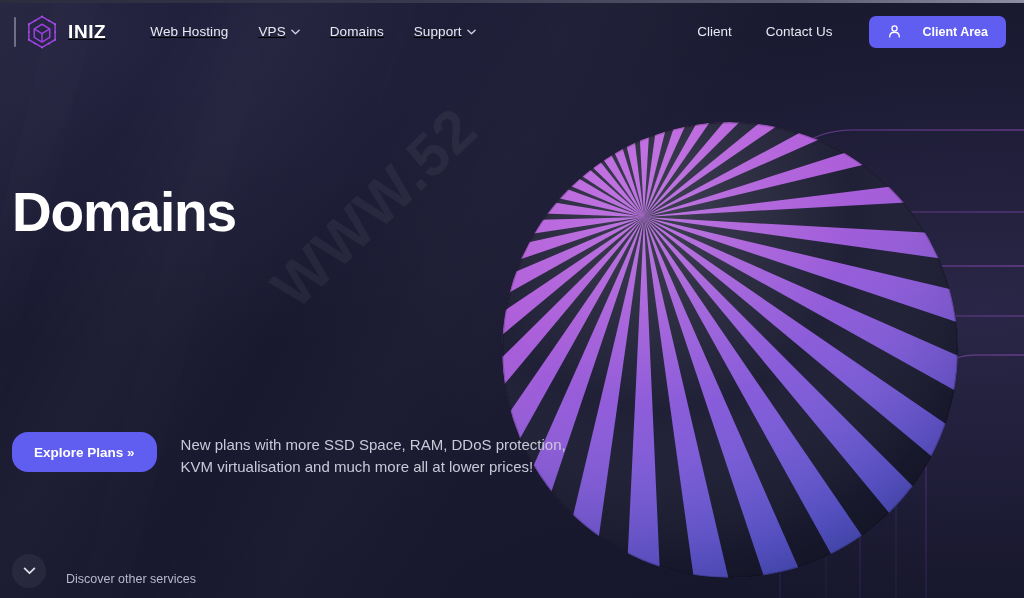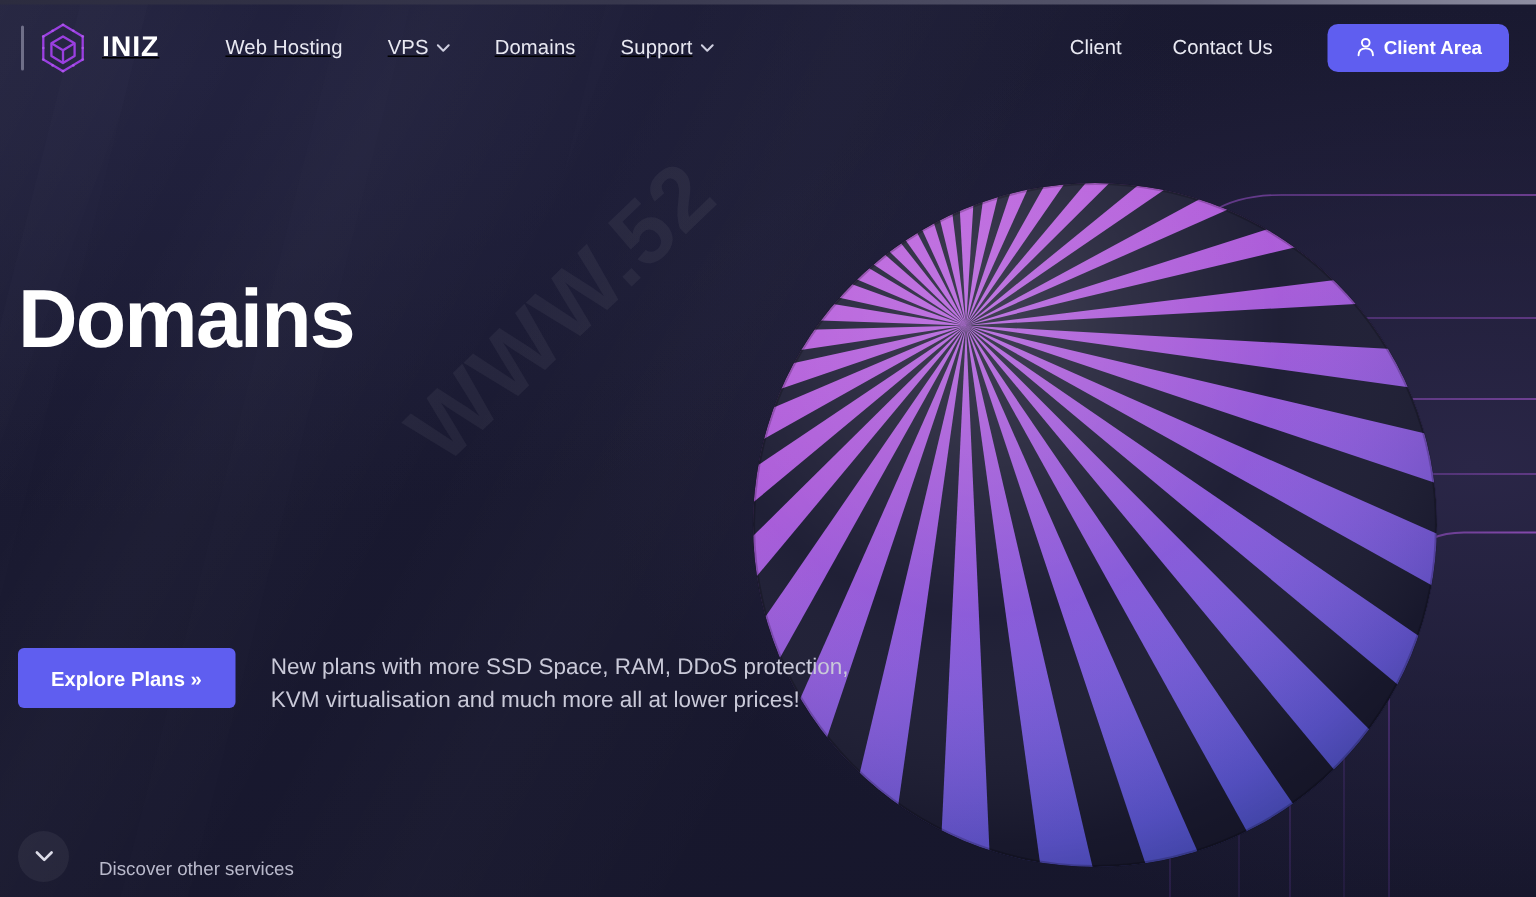--- a/index.html
+++ b/index.html
@@ -163,21 +163,21 @@
     font-size: 13.5px;
     font-weight: 500;
     padding: 6px 17px;
     cursor: pointer;
     white-space: nowrap;
   }
 
   .client-btn {
     display: flex;
     align-items: center;
-    gap: 4px;
+    gap: 20px;
     background: #5f5ef0;
     color: #ffffff;
     font-size: 12.5px;
     font-weight: 600;
     padding: 0 18px;
     height: 32px;
     border-radius: 7px;
     margin-left: 20px;
     border: none;
     cursor: pointer;
@@ -223,21 +223,21 @@
     display: flex;
     align-items: flex-start;
     gap: 24px;
   }
   .explore-btn {
     background: #5f5ef0;
     color: #ffffff;
     font-size: 13.5px;
     font-weight: 600;
     border: none;
-    border-radius: 4px;
+    border-radius: 16px;
     height: 40px;
     padding: 0 22px;
     cursor: pointer;
     font-family: "Liberation Sans", sans-serif;
     white-space: nowrap;
   }
 
   .hero-desc {
     color: #c9c9d8;
     font-size: 15px;

